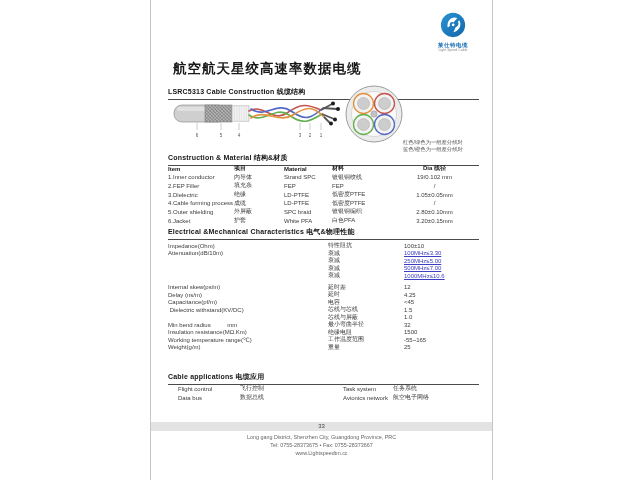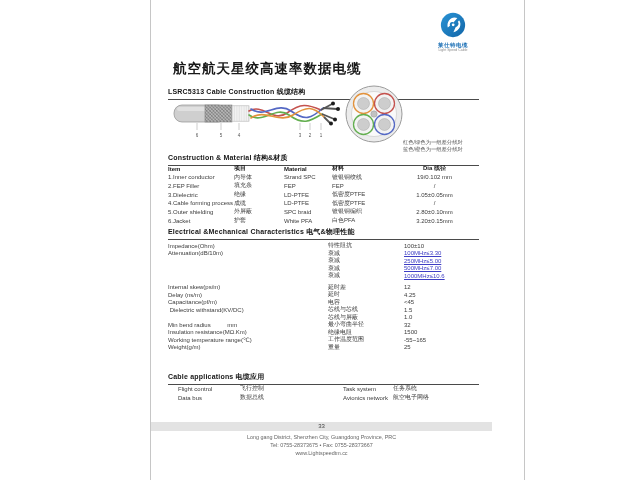--- a/index.html
+++ b/index.html
@@ -1,19 +1,19 @@
 <!DOCTYPE html>
 <html><head>
 <meta charset="utf-8">
 <style>
   html,body{margin:0;padding:0;}
   body{width:640px;height:480px;background:#ffffff;position:relative;
        font-family:"Liberation Sans","DejaVu Sans",sans-serif;color:#3d3d3d;overflow:hidden;}
   .page{position:absolute;left:150px;top:0;width:341px;height:480px;background:#fff;
-        border-left:1px solid #c6c6c6;border-right:1px solid #c6c6c6;padding-left:32px;}
+        border-left:1px solid #c6c6c6;border-right:1px solid #c6c6c6;}
   .abs{position:absolute;}
 
   
   .logo{left:282px;top:12px;width:40px;text-align:center;}
   .logo-cn{font-size:5.5px;font-weight:bold;color:#1b6fb5;letter-spacing:.5px;line-height:6px;}
   .logo-en{font-size:3.5px;color:#8a8a8a;line-height:5px;}
 
   
   .doc-title{left:22px;top:60px;font-size:13.5px;font-weight:bold;color:#181818;letter-spacing:1px;}
 

